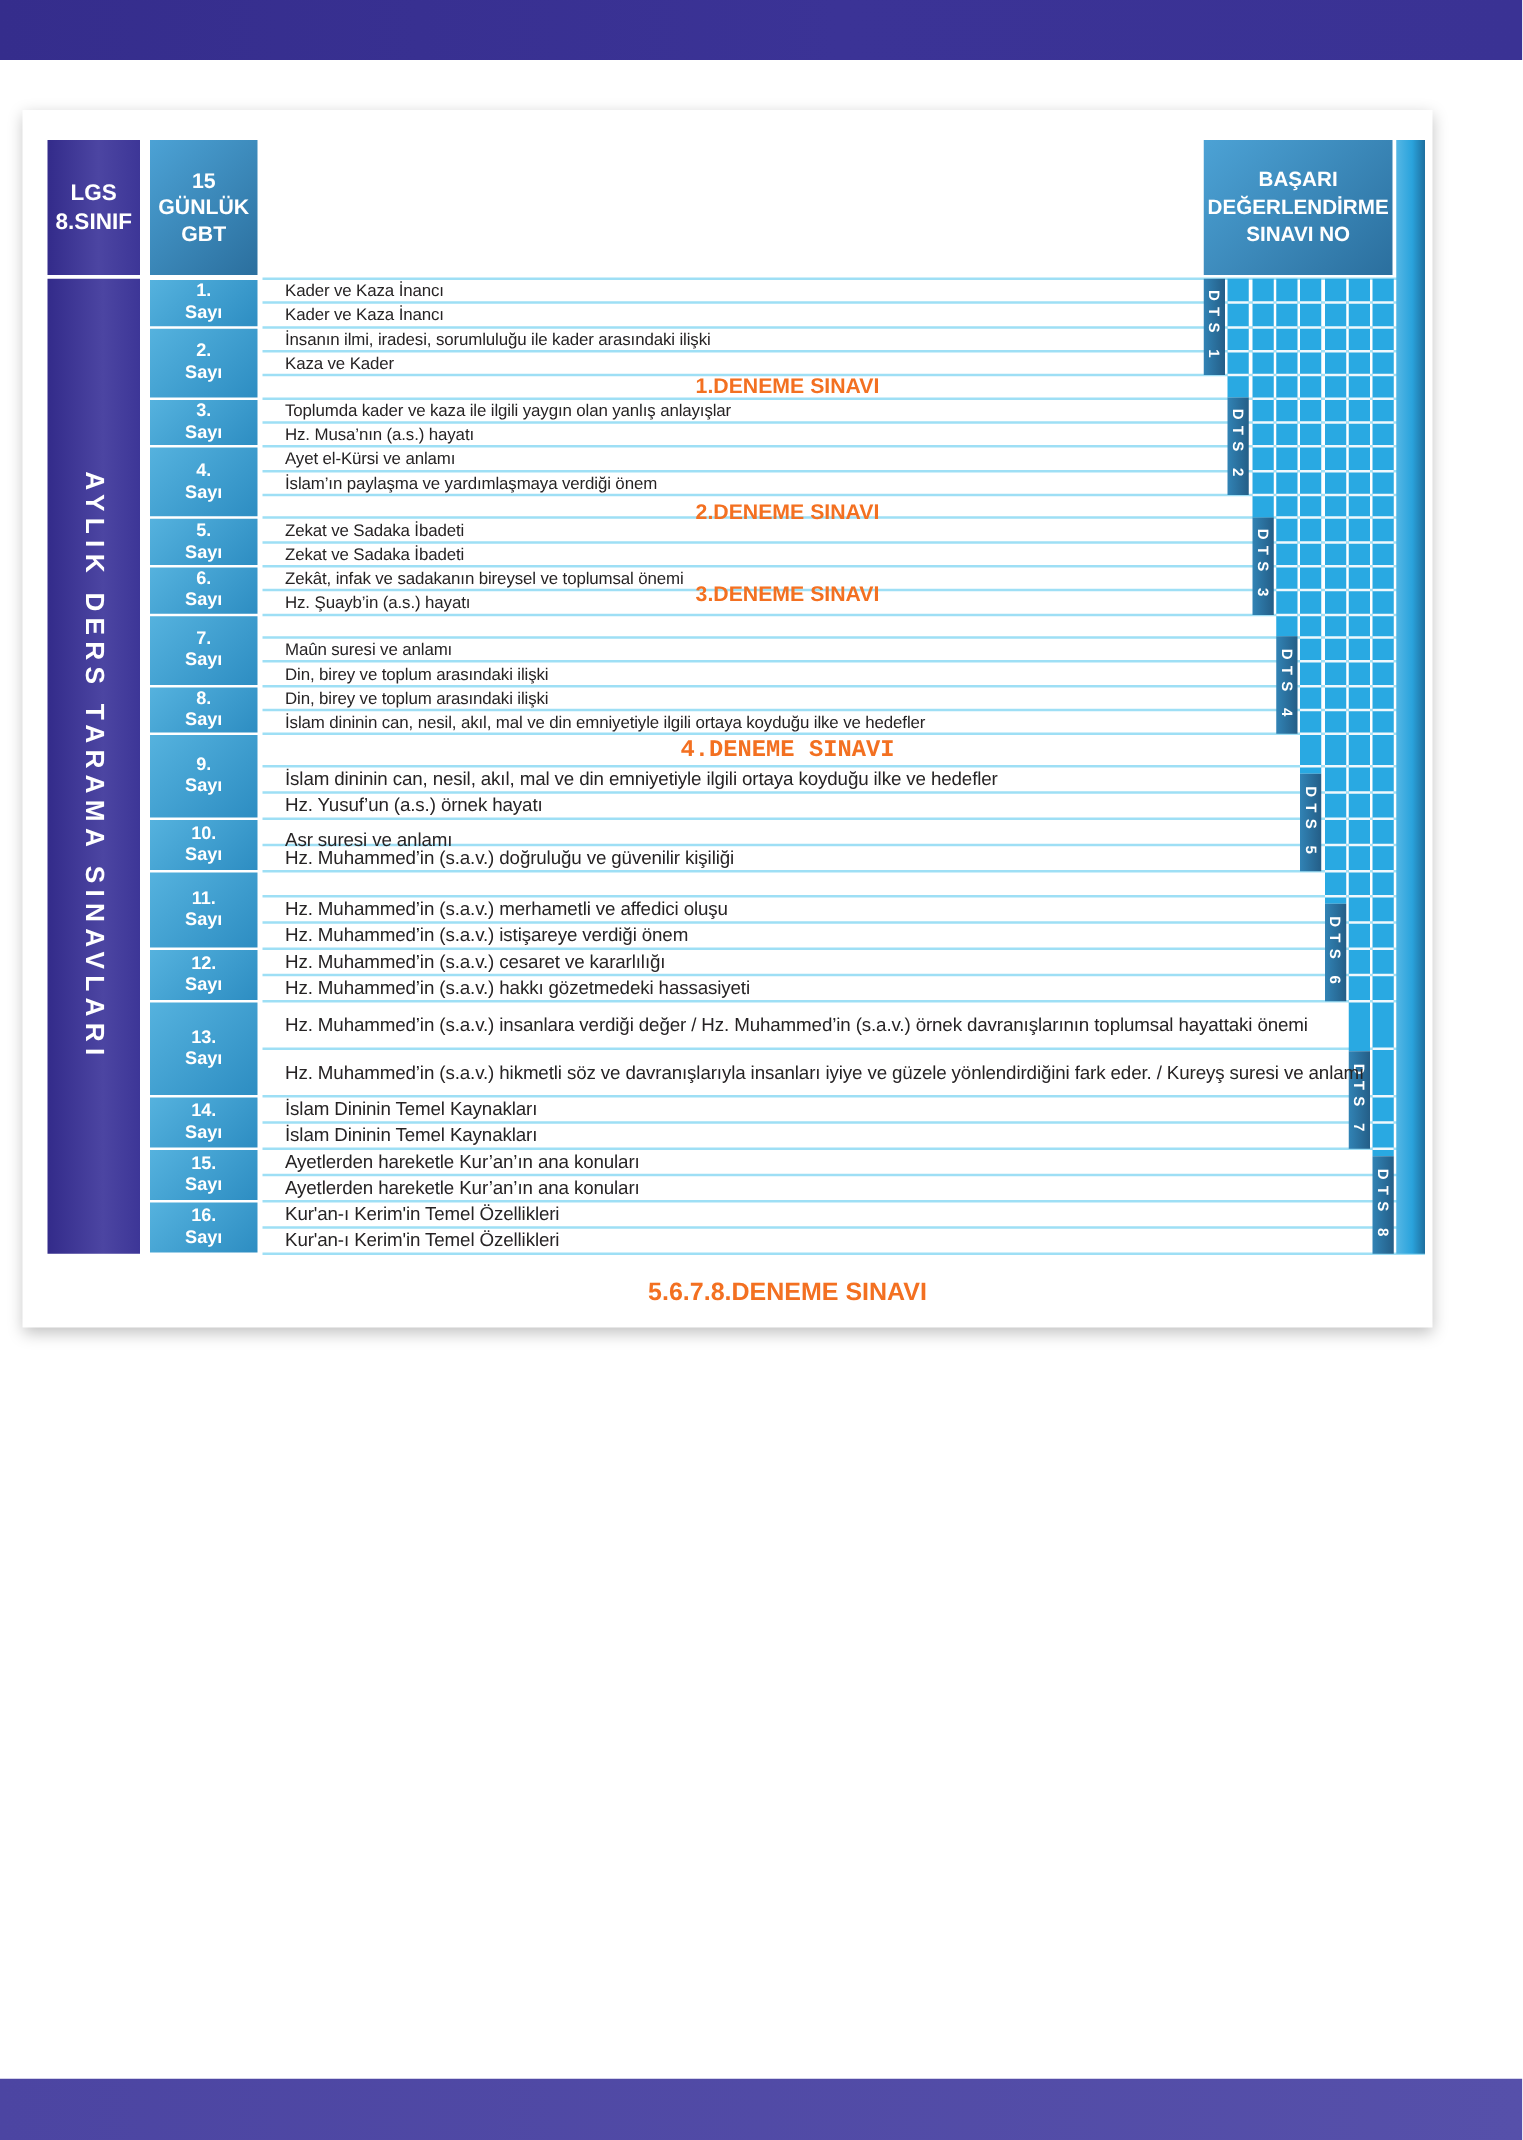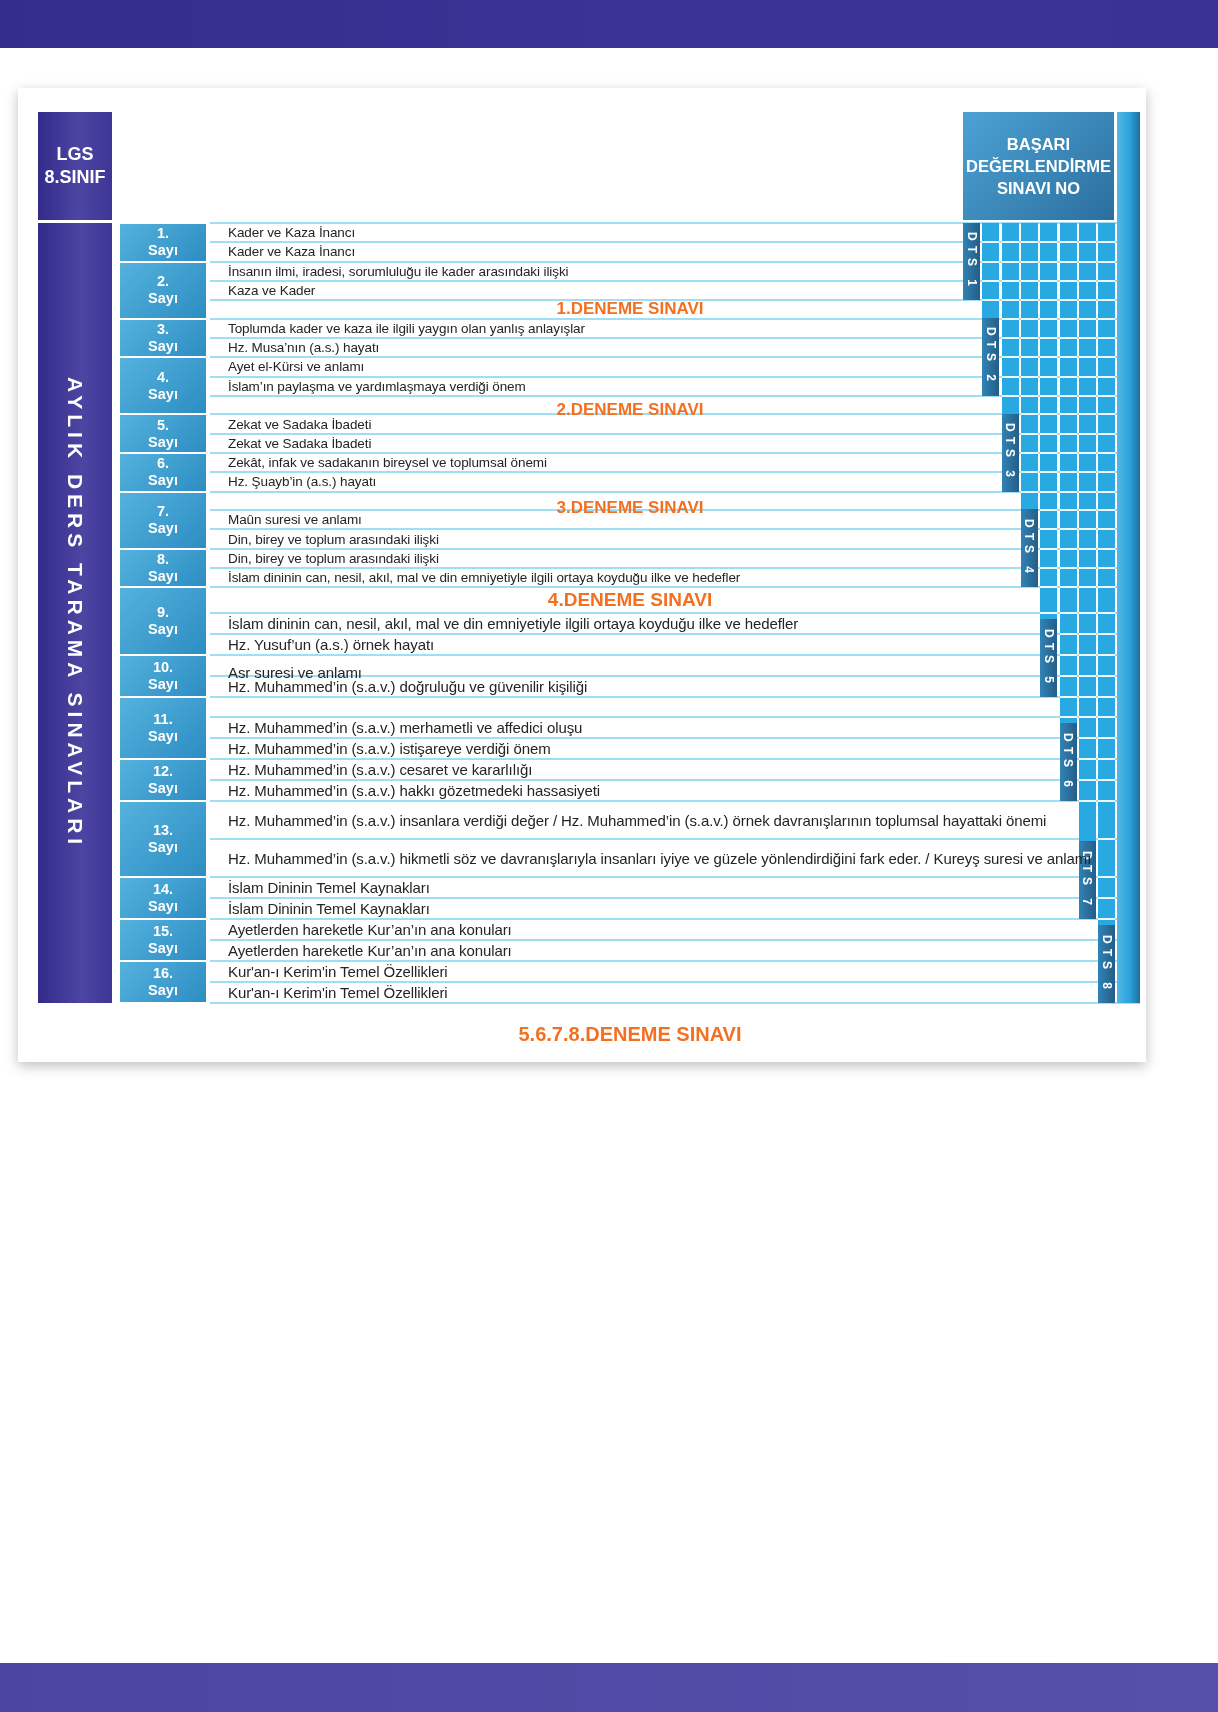--- a/index.html
+++ b/index.html
@@ -76,20 +76,25 @@
 </head>
 <body>
 
 <div class="canvas">
   <div class="topbar"></div>
   <div class="page"></div>
 
   <div class="hdr-cell hdr-purple" style="left:38px;top:112px;width:74px;height:108px;font-size:18px;line-height:1.3;">
     <span>LGS
 8.SINIF</span>
+  </div>
+  <div class="hdr-cell hdr-blue" style="left:120px;top:112px;width:86px;height:108px;font-size:17px;line-height:1.25;">
+    <span>15
+GÜNLÜK
+GBT</span>
   </div>
   <div class="hdr-cell hdr-blue" style="left:963px;top:112px;width:151px;height:108px;font-size:16.5px;line-height:1.35;">
     <span>BAŞARI
 DEĞERLENDİRME
 SINAVI NO</span>
   </div>
 
   <div class="sidebar-body" id="sidebar-body" style="height: 780.3px;">
     <span>AYLIK DERS TARAMA SINAVLARI</span>
   </div>
@@ -140,26 +145,26 @@
       <div class="deneme" style="top: 300.2px; height: 18.5px;">1.DENEME SINAVI</div>
       <div class="topic" style="top: 318.7px; height: 19.3px;">Toplumda kader ve kaza ile ilgili yaygın olan yanlış anlayışlar</div>
       <div class="topic" style="top: 338px; height: 19.3px;">Hz. Musa’nın (a.s.) hayatı</div>
       <div class="topic" style="top: 357.3px; height: 19.3px;">Ayet el-Kürsi ve anlamı</div>
       <div class="topic" style="top: 376.6px; height: 19.3px;">İslam’ın paylaşma ve yardımlaşmaya verdiği önem</div>
       <div class="deneme" style="top: 395.9px; height: 28px;">2.DENEME SINAVI</div>
       <div class="topic" style="top: 414.4px; height: 19.3px;">Zekat ve Sadaka İbadeti</div>
       <div class="topic" style="top: 433.7px; height: 19.3px;">Zekat ve Sadaka İbadeti</div>
       <div class="topic" style="top: 453px; height: 19.3px;">Zekât, infak ve sadakanın bireysel ve toplumsal önemi</div>
       <div class="topic" style="top: 472.3px; height: 19.3px;">Hz. Şuayb’in (a.s.) hayatı</div>
-      <div class="deneme" style="top: 500px; height: 15px;">3.DENEME SINAVI</div>
+      <div class="deneme" style="top: 468px; height: 15px;">3.DENEME SINAVI</div>
       <div class="topic" style="top: 510.1px; height: 19.3px;">Maûn suresi ve anlamı</div>
       <div class="topic" style="top: 529.4px; height: 19.3px;">Din, birey ve toplum arasındaki ilişki</div>
       <div class="topic" style="top: 548.7px; height: 19.3px;">Din, birey ve toplum arasındaki ilişki</div>
       <div class="topic" style="top: 568px; height: 19.3px;">İslam dininin can, nesil, akıl, mal ve din emniyetiyle ilgili ortaya koyduğu ilke ve hedefler</div>
-      <div class="deneme tall" style="top: 587.3px; height: 26px;">4.DENEME SINAVI</div>
+      <div class="deneme tall" style="top: 587.3px; height: 26px; font-family: Liberation Mono, monospace;">4.DENEME SINAVI</div>
       <div class="topic big" style="top: 613.3px; height: 21px;">İslam dininin can, nesil, akıl, mal ve din emniyetiyle ilgili ortaya koyduğu ilke ve hedefler</div>
       <div class="topic big" style="top: 634.3px; height: 21px;">Hz. Yusuf’un (a.s.) örnek hayatı</div>
       <div class="topic big" style="top: 655.3px; height: 34px;">Asr suresi ve anlamı</div>
       <div class="topic big" style="top: 676.3px; height: 21px;">Hz. Muhammed’in (s.a.v.) doğruluğu ve güvenilir kişiliği</div>
       <div class="topic big" style="top: 717.3px; height: 21px;">Hz. Muhammed’in (s.a.v.) merhametli ve affedici oluşu</div>
       <div class="topic big" style="top: 738.3px; height: 20px;">Hz. Muhammed’in (s.a.v.) istişareye verdiği önem</div>
       <div class="topic big" style="top: 759.3px; height: 21px;">Hz. Muhammed’in (s.a.v.) cesaret ve kararlılığı</div>
       <div class="topic big" style="top: 780.3px; height: 21px; text-align: center;">Hz. Muhammed’in (s.a.v.) hakkı gözetmedeki hassasiyeti</div>
       <div class="topic big two" style="top: 801.3px; height: 38px;">Hz. Muhammed’in (s.a.v.) insanlara verdiği değer / Hz. Muhammed’in (s.a.v.) örnek davranışlarının toplumsal hayattaki önemi</div>
       <div class="topic big two" style="top: 839.3px; height: 38px;">Hz. Muhammed’in (s.a.v.) hikmetli söz ve davranışlarıyla insanları iyiye ve güzele yönlendirdiğini fark eder. / Kureyş suresi ve anlamı</div>

